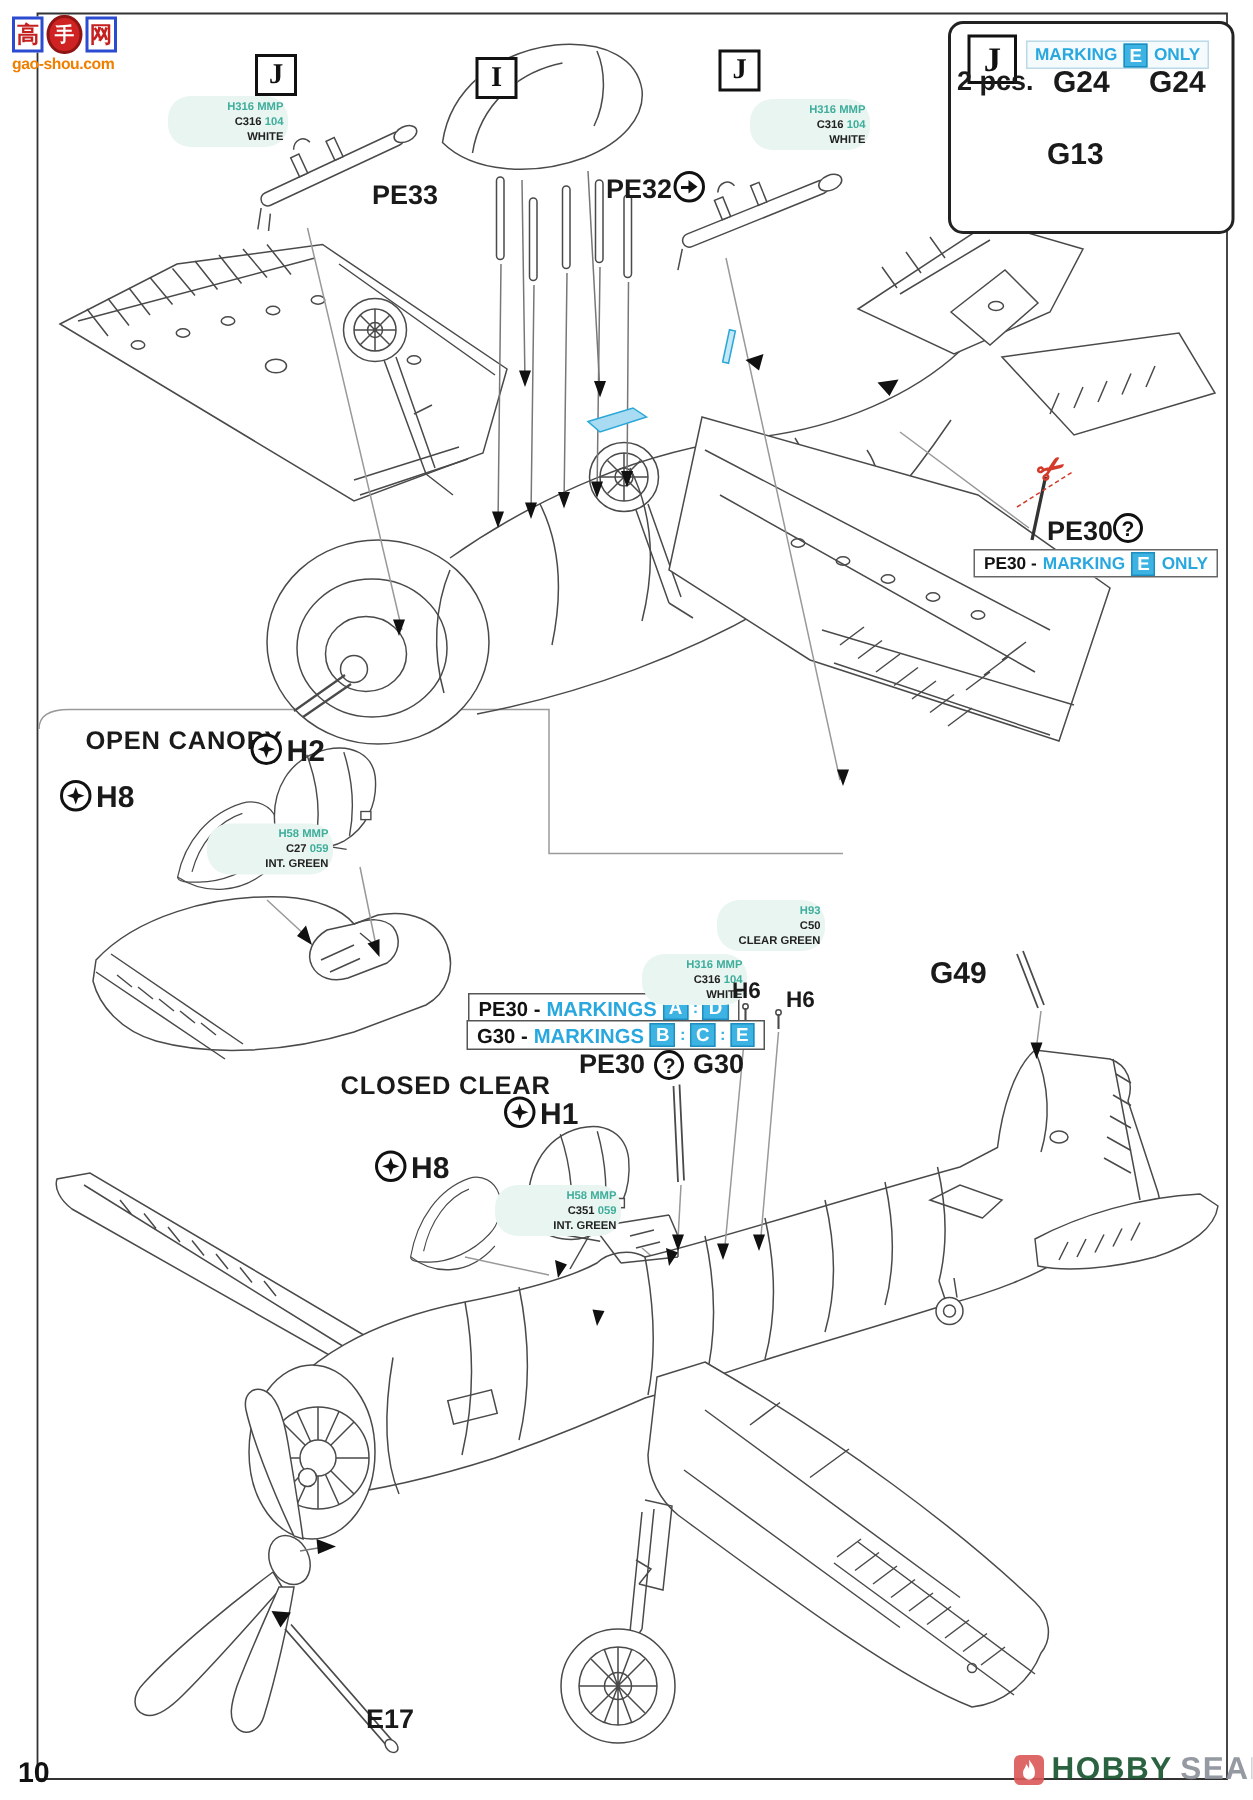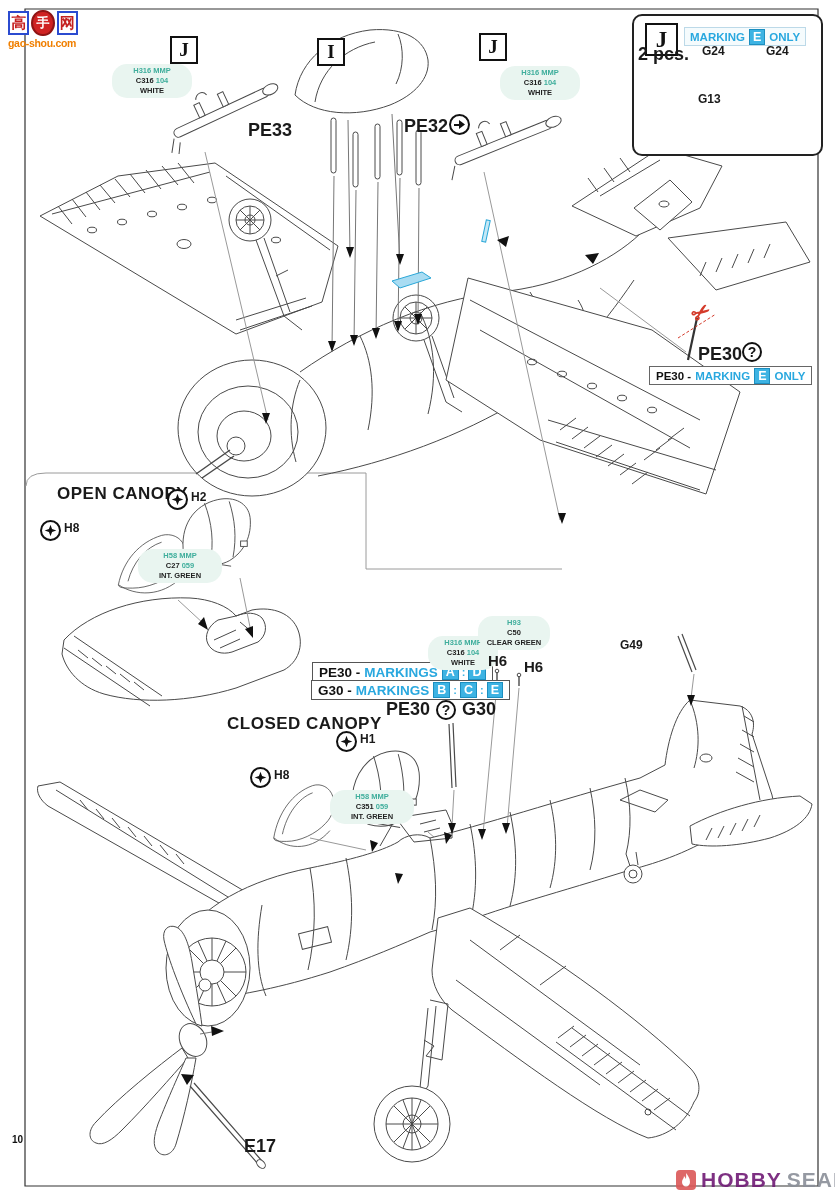--- a/index.html
+++ b/index.html
@@ -1,28 +1,28 @@
 <!DOCTYPE html>
 <html><head>
 <meta charset="utf-8">
 <style>
   html,body{margin:0;padding:0;background:#fafafa;}
   #sheet{position:relative;width:835px;height:1200px;background:#ffffff;overflow:hidden;
          font-family:"Liberation Sans",sans-serif;color:#111;}
   #art{position:absolute;left:0;top:0;}
   .lbl{position:absolute;font-weight:bold;color:#1a1a1a;white-space:nowrap;}
-  .f18{font-size:18px;} .f16{font-size:12px;} .f15{font-size:15px;text-align:center;} .f17{font-size:17px;letter-spacing:.5px;}
+  .f18{font-size:18px;} .f16{font-size:20px;} .f15{font-size:15px;text-align:center;} .f17{font-size:17px;letter-spacing:.5px;}
   .boxletter{position:absolute;width:24px;height:24px;border:2px solid #111;background:#fff;
     font-family:"Liberation Serif",serif;font-weight:bold;font-size:19px;
     display:flex;align-items:center;justify-content:center;}
   .sym{position:absolute;width:21px;height:21px;border:2px solid #111;border-radius:50%;
     background:#fff;display:flex;align-items:center;justify-content:center;box-sizing:border-box;}
   .qcircle{position:absolute;width:20px;height:20px;border:2px solid #111;border-radius:50%;
     background:#fff;font-size:14px;font-weight:bold;display:flex;align-items:center;justify-content:center;box-sizing:border-box;}
-  .callout{position:absolute;text-align:center;font-size:7.5px;line-height:1.35;font-weight:bold;
+  .callout{position:absolute;text-align:right;font-size:7.5px;line-height:1.35;font-weight:bold;
     background:#e9f5f0;color:#222;padding:2px 3px;border-radius:15px;}
   .callout .t{color:#3fae9c;}
   .markrow{position:absolute;border:1px solid #555;background:#fff;display:flex;align-items:center;
     gap:4px;padding:1px 6px;font-weight:bold;font-size:13.5px;height:16px;}
   .cy{color:#29a8df;}
   .chip{background:#3db3e3;color:#fff;padding:0 3px;font-size:12.5px;line-height:14px;border:1px solid #1c8fc0;}
   .sep{color:#3db3e3;font-size:11px;margin:0 -1px;}
   .notebox{position:absolute;border:1px solid #666;background:#fff;display:flex;align-items:center;
     gap:4px;padding:1px 6px;font-weight:bold;font-size:11.5px;height:15px;}
   .marklabel{position:absolute;border:1px solid #bcd9e8;background:#f5fbfd;display:flex;align-items:center;
@@ -34,23 +34,23 @@
   
   .wm-top{position:absolute;left:8px;top:10px;width:70px;}
   .wm-cnrow{display:flex;align-items:center;gap:2px;}
   .wm-cnbox{width:20px;height:20px;border:2px solid #2b4bd0;color:#c42020;font-weight:bold;font-size:15px;
     display:flex;align-items:center;justify-content:center;background:#fff;}
   .wm-thumb{width:22px;height:22px;border-radius:50%;background:#cf2222;color:#fff;font-size:13px;font-weight:bold;
     display:flex;align-items:center;justify-content:center;border:2px solid #8f1414;}
   .wm-site{color:#f07f00;font-weight:bold;font-size:10.5px;margin-top:1px;letter-spacing:-0.3px;}
   .wm-bottom{position:absolute;left:676px;top:1168px;display:flex;align-items:center;gap:5px;opacity:.9;}
   .hs-icon{width:20px;height:20px;border-radius:4px;background:#db5757;display:flex;align-items:center;justify-content:center;}
-  .hs-red{color:#701a75;font-weight:bold;font-size:21px;letter-spacing:1px;}
+  .hs-red{color:#14532d;font-weight:bold;font-size:21px;letter-spacing:1px;}
   .hs-gray{color:#8a8f98;font-weight:bold;font-size:21px;letter-spacing:1px;}
-  .pagenum{position:absolute;left:12px;top:1134px;font-weight:bold;font-size:10px;}
+  .pagenum{position:absolute;left:12px;top:1172px;font-weight:bold;font-size:19px;}
 </style>
 </head>
 <body>
 
 <div id="sheet">
 
 <svg id="art" width="835" height="1200" viewBox="0 0 835 1200">
 
   <g stroke="#333" stroke-width="1.2" fill="none">
     <path d="M25,9 H818 V1186 H25 Z"></path>
@@ -401,30 +401,30 @@
     <span class="qcircle" style="position:static;">?</span>
     <span>G30</span>
   </div>
 
   <div class="callout" style="left:428px;top:636px;width:64px;">
     <div class="t">H316 MMP</div>
     <div><span>C316</span>
       <span class="t">104</span></div>
     <div>WHITE</div>
   </div>
-  <div class="callout" style="left:478px;top:616px;width:66px;">
+  <div class="callout" style="left:478px;top:600px;width:66px;">
     <div class="t">H93</div>
     <div>C50</div>
     <div>CLEAR GREEN</div>
   </div>
   <div class="lbl f15" style="left:488px;top:652px;">H6</div>
   <div class="lbl f15" style="left:524px;top:658px;">H6</div>
   <div class="lbl f16" style="left:620px;top:638px;">G49</div>
 
-  <div class="lbl f17" style="left:227px;top:714px;">CLOSED CANOPY</div>
+  <div class="lbl f17" style="left:227px;top:714px;">CLOSED CLEAR</div>
   <div class="sym" style="left:336px;top:731px;">
     <svg width="13" height="13" viewBox="0 0 20 20">
         <path d="M10,1 L12.4,7.6 L19,10 L12.4,12.4 L10,19 L7.6,12.4 L1,10 L7.6,7.6 Z" fill="#111"></path>
       </svg>
   </div>
   <div class="lbl f16" style="left:360px;top:732px;">H1</div>
   <div class="sym" style="left:250px;top:767px;">
     <svg width="13" height="13" viewBox="0 0 20 20">
         <path d="M10,1 L12.4,7.6 L19,10 L12.4,12.4 L10,19 L7.6,12.4 L1,10 L7.6,7.6 Z" fill="#111"></path>
       </svg>

